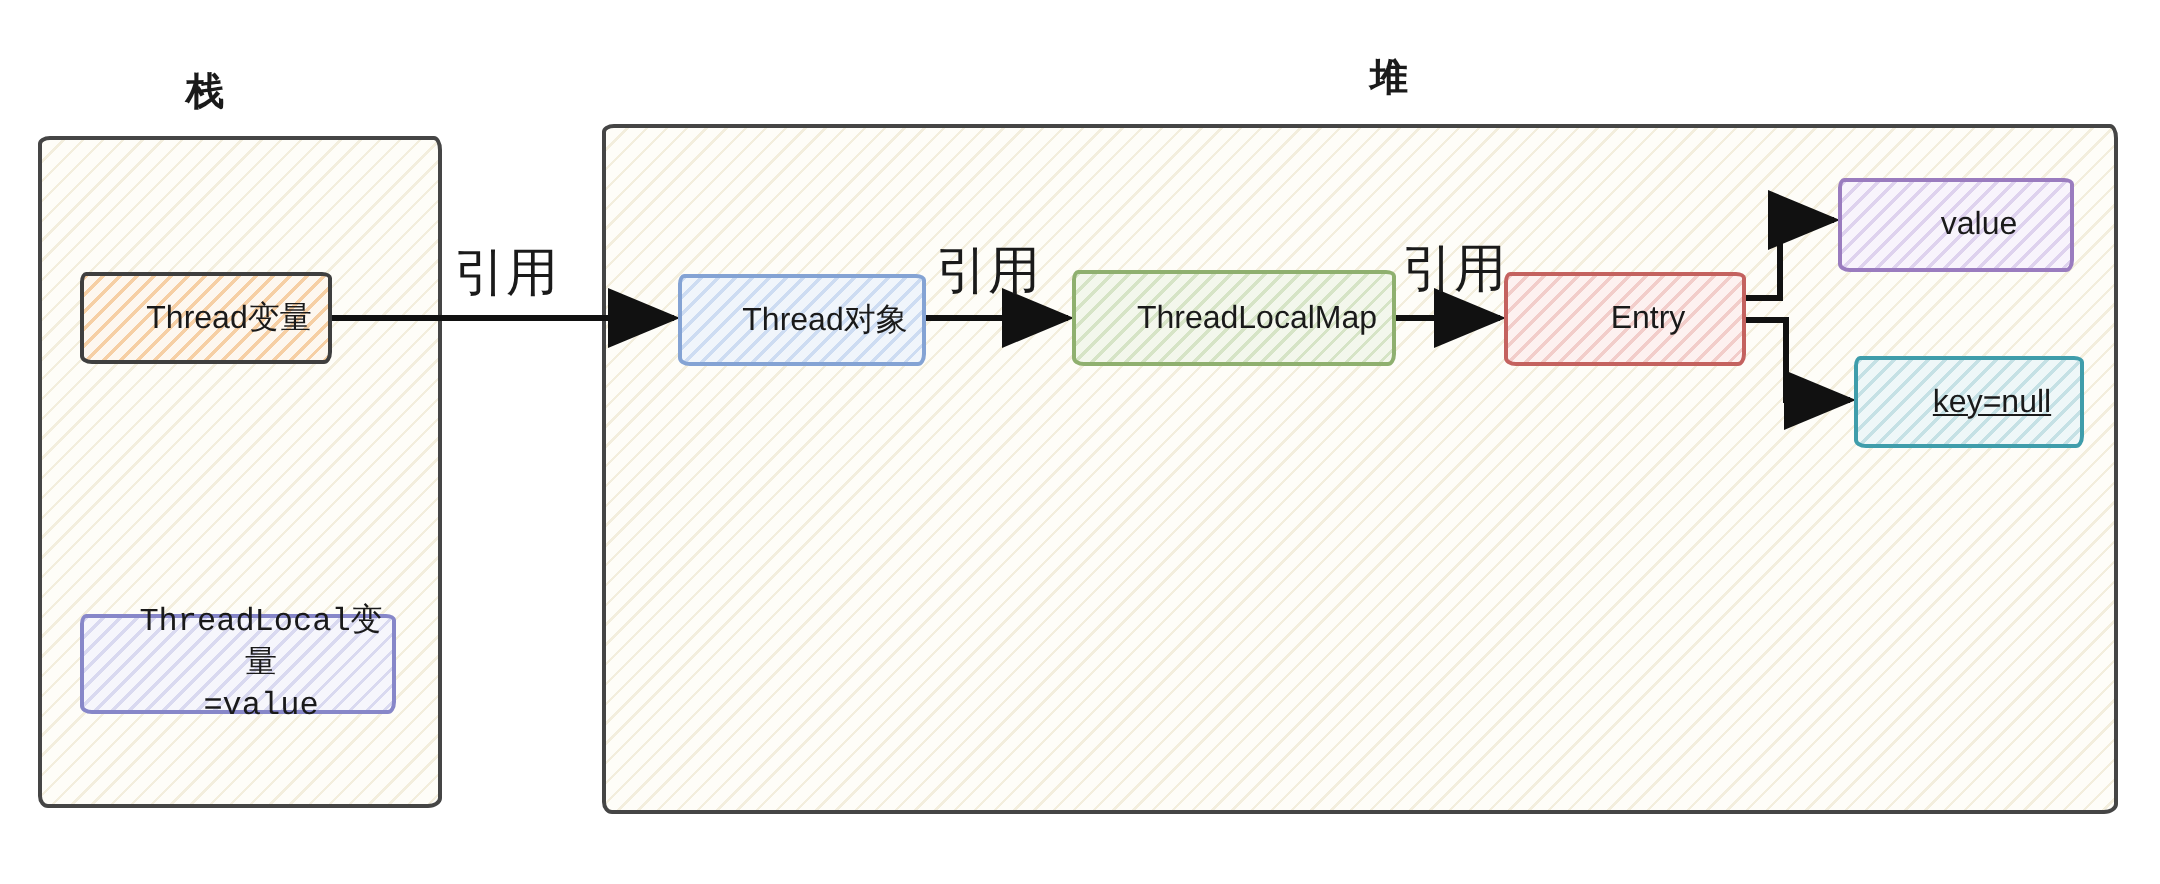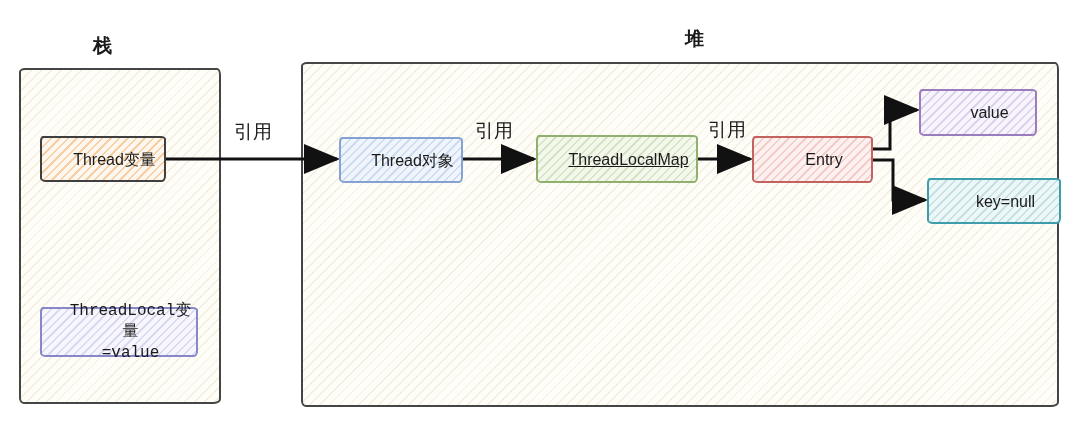--- a/index.html
+++ b/index.html
@@ -34,36 +34,35 @@
     background:repeating-linear-gradient(135deg, var(--threadlocal-var-hatch,#d9d9f0) 0 1.6px, #f6f6fc 1.6px 6px);
     flex-direction:column;
   }
   .node-thread-obj{
     border:2px solid var(--thread-obj-border,#84a3d4);
     background:repeating-linear-gradient(135deg, var(--thread-obj-hatch,#cddcf2) 0 1.6px, #f0f5fb 1.6px 6px);
   }
   .node-threadlocalmap{
     border:2px solid var(--threadlocal-map-border,#8fb06f);
     background:repeating-linear-gradient(135deg, var(--threadlocal-map-hatch,#d6e4c6) 0 1.6px, #f3f7ec 1.6px 6px);
-    text-decoration:underline;
   }
   .node-entry{
     border:2px solid var(--entry-border,#c4625f);
     background:repeating-linear-gradient(135deg, var(--entry-hatch,#f2cdca) 0 1.6px, #fdf1f0 1.6px 6px);
   }
   .node-value{
     border:2px solid var(--value-border,#9a7cbf);
     background:repeating-linear-gradient(135deg, var(--value-hatch,#ded2ee) 0 1.6px, #f8f4fc 1.6px 6px);
   }
   .node-key-null{
     border:2px solid var(--key-null-border,#3f9dab);
     background:repeating-linear-gradient(135deg, var(--key-null-hatch,#c5e1e5) 0 1.6px, #eef7f8 1.6px 6px);
   }
   .edge-label{
-    position:absolute;font-size:19px;transform:translateX(-50%);white-space:nowrap;
+    position:absolute;font-size:26px;transform:translateX(-50%);white-space:nowrap;
   }
   .arrows{position:absolute;left:0;top:0;pointer-events:none;}
 </style>
 </head>
 <body>
 
 <div class="canvas">
 
   <div class="region-title" style="left:103px;top:33px;">栈</div>
   <div class="region-title" style="left:695px;top:26px;">堆</div>
@@ -106,17 +105,17 @@
   </div>
 
   <div class="node node-entry" style="left:752px;top:136px;width:121px;height:47px;">
     <span>Entry</span>
   </div>
 
   <div class="node node-value" style="left:919px;top:89px;width:118px;height:47px;">
     <span>value</span>
   </div>
 
-  <div class="node node-key-null" style="left:927px;top:178px;width:134px;height:46px;">
+  <div class="node node-key-null" style="left:927px;top:178px;width:115px;height:46px;text-decoration:underline;">
     <span>key=null</span>
   </div>
 
 </div>
 
 </body></html>

